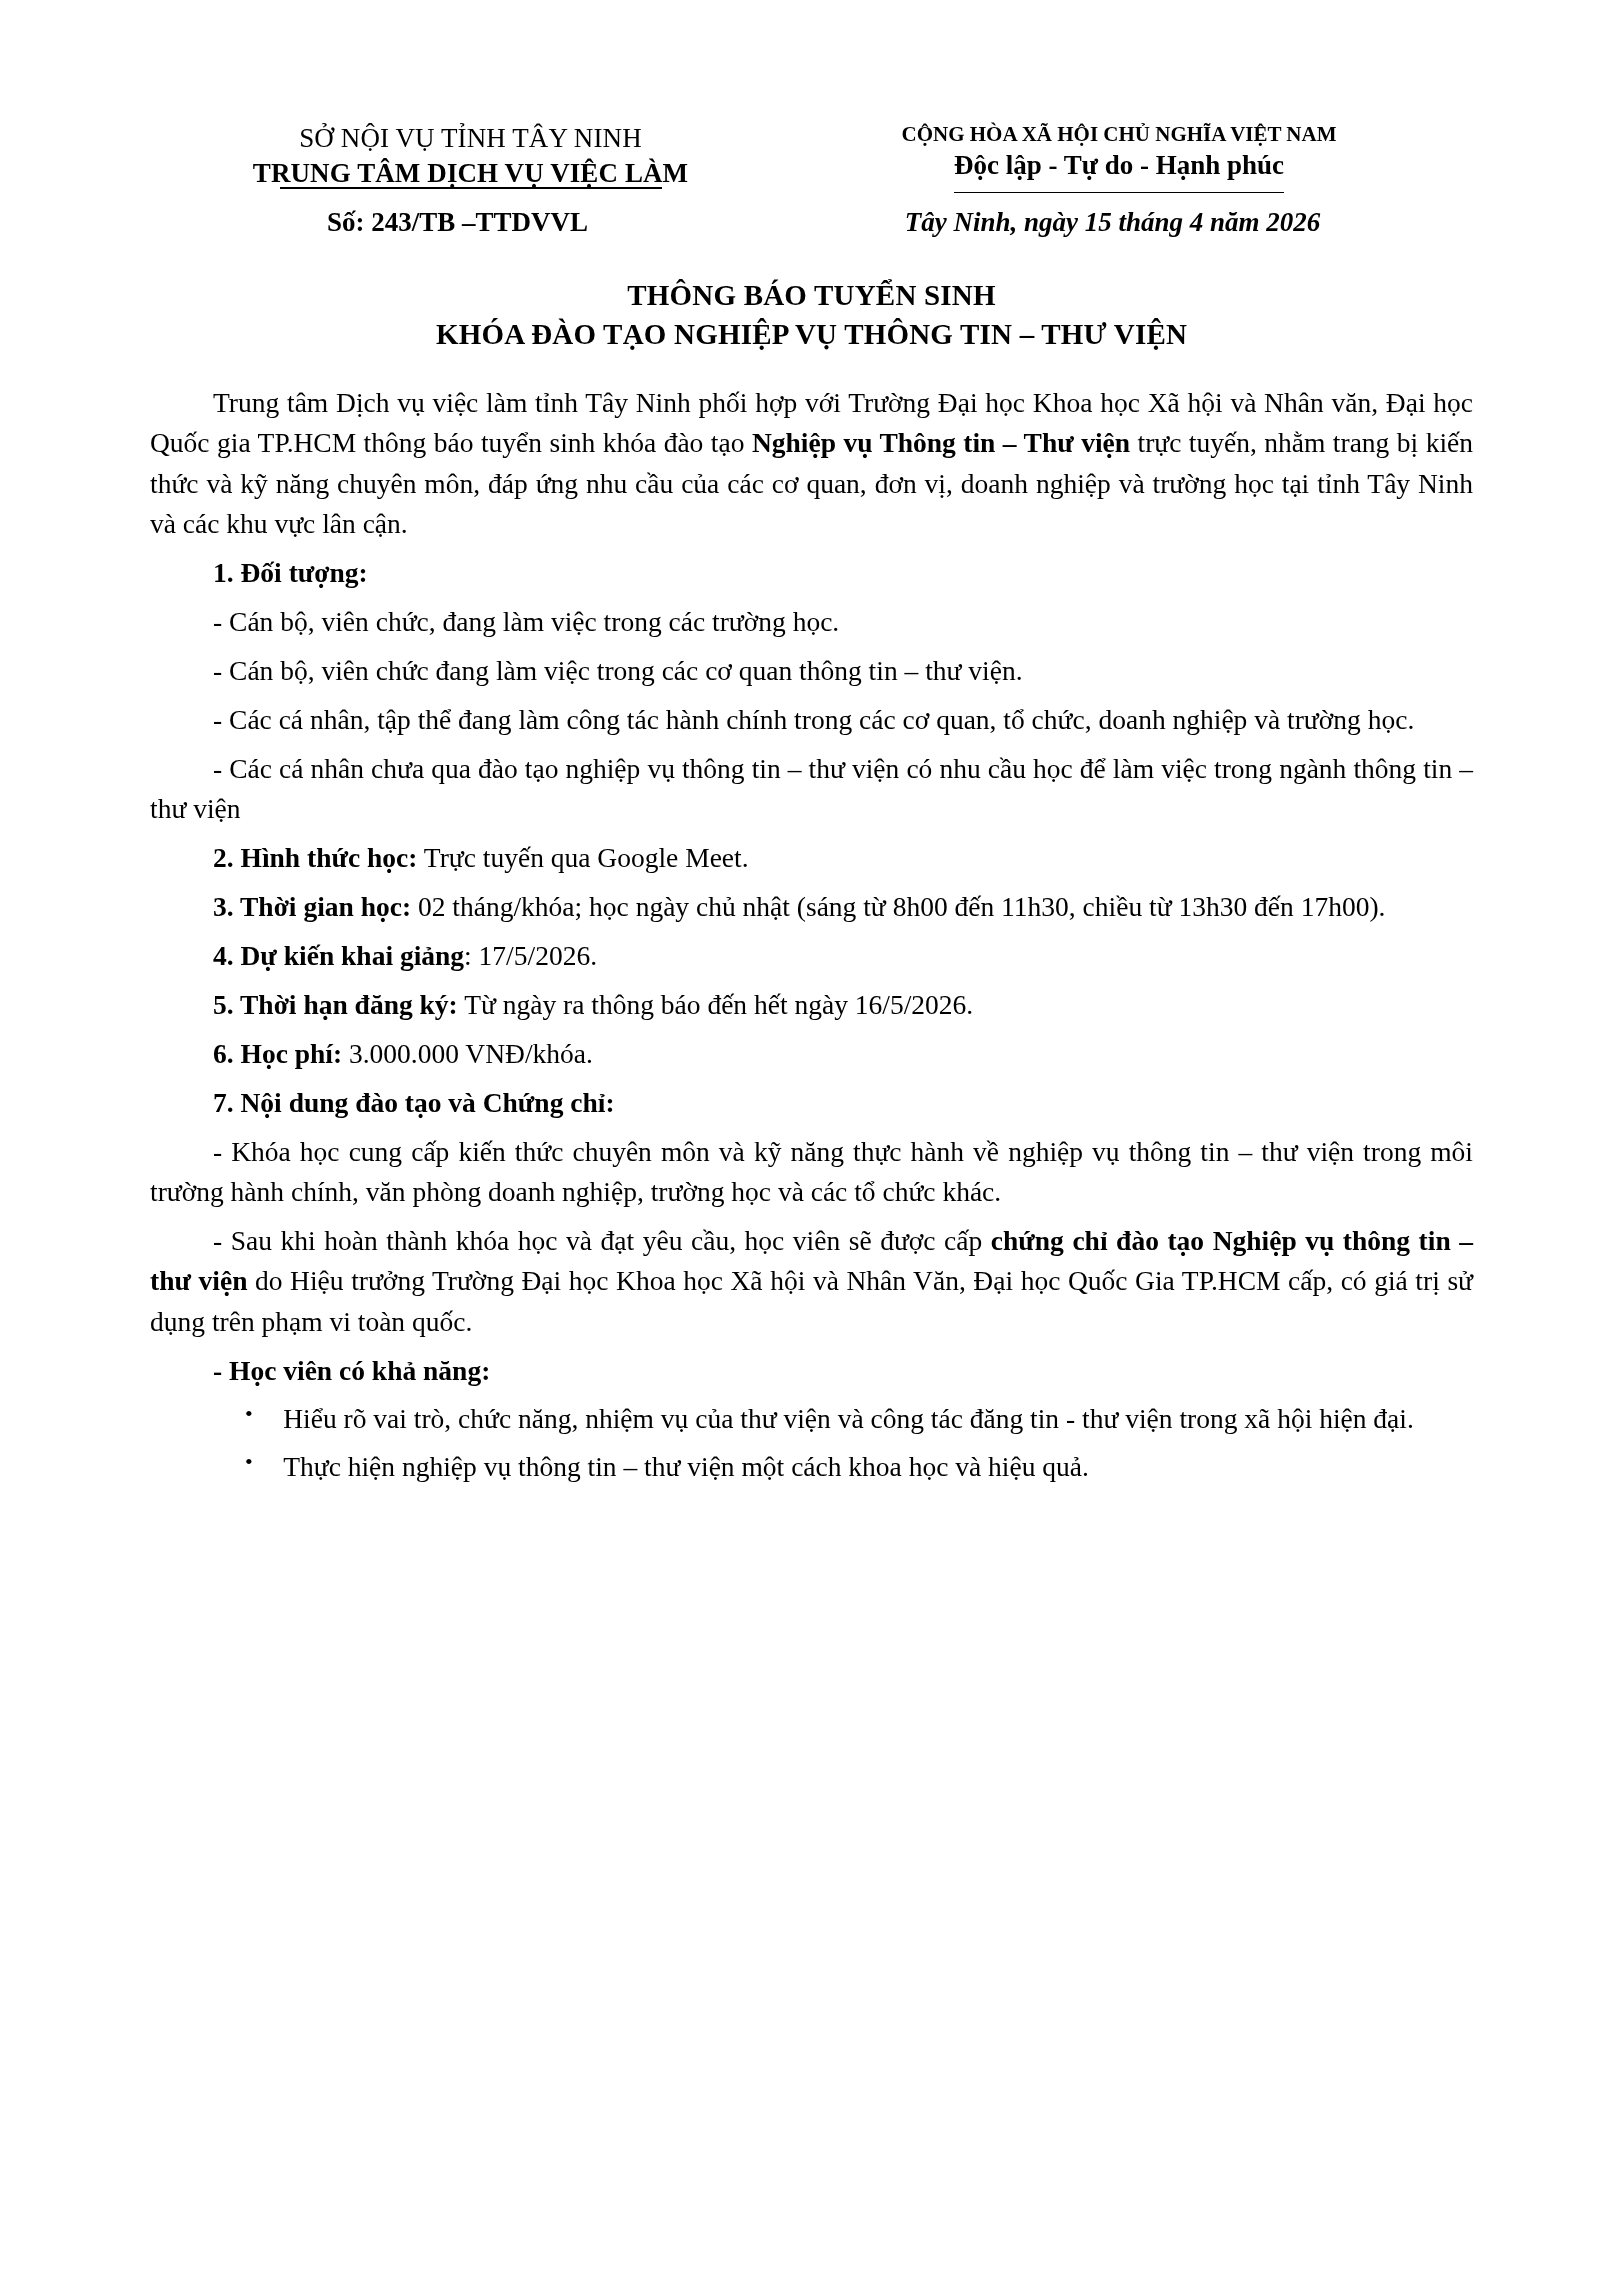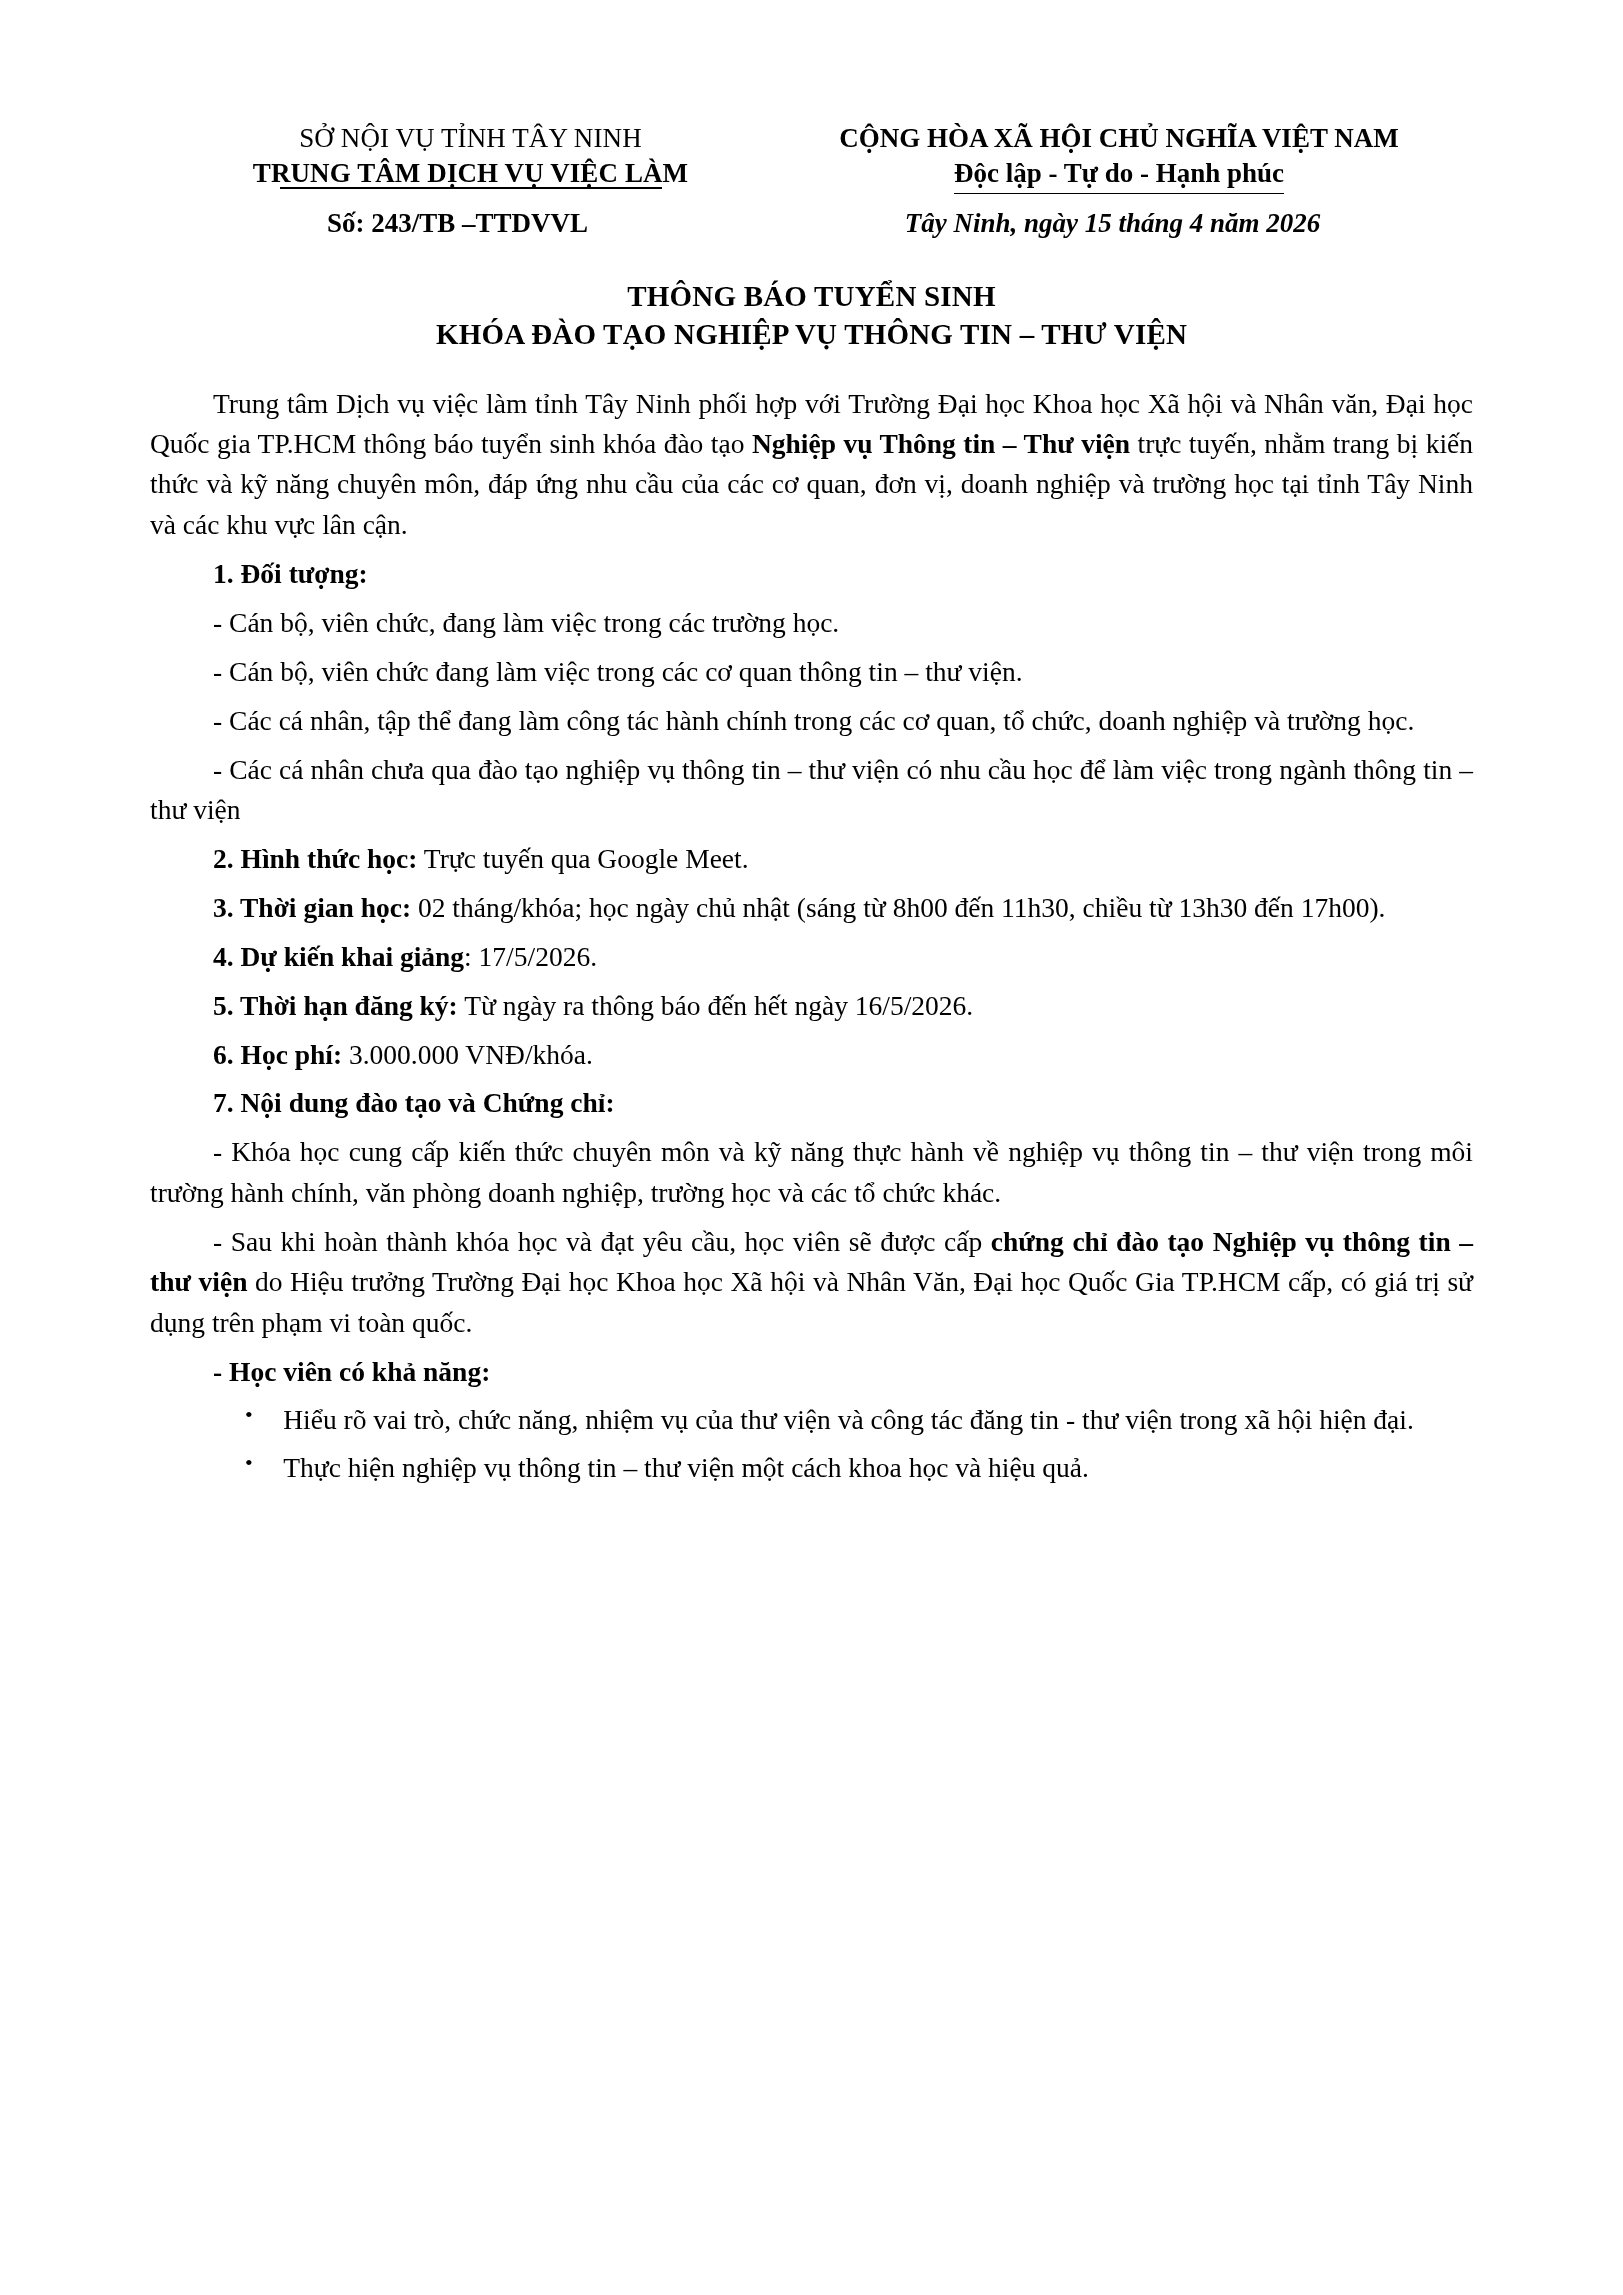--- a/index.html
+++ b/index.html
@@ -57,31 +57,31 @@
   .h-line2.underline-partial::after {
     content: "";
     position: absolute;
     left: 27.5px;
     right: 26px;
     bottom: 2.6px;
     height: 1.3px;
     background: #000;
   }
   .h-right-1 {
-    font-size: 27px;
+    font-size: 21px;
     font-weight: bold;
     line-height: 1.30;
   }
   .h-right-2 {
     font-size: 27px;
     font-weight: bold;
     line-height: 1.32;
     display: inline-block;
     border-bottom: 1.3px solid #000;
-    padding-bottom: 1px;
+    padding-bottom: 8px;
   }
   .subheader {
     display: flex;
     flex-direction: row;
     margin-top: 14.4px;
     font-weight: bold;
   }
   .so-hieu {
     width: 589px;
     text-align: center;

